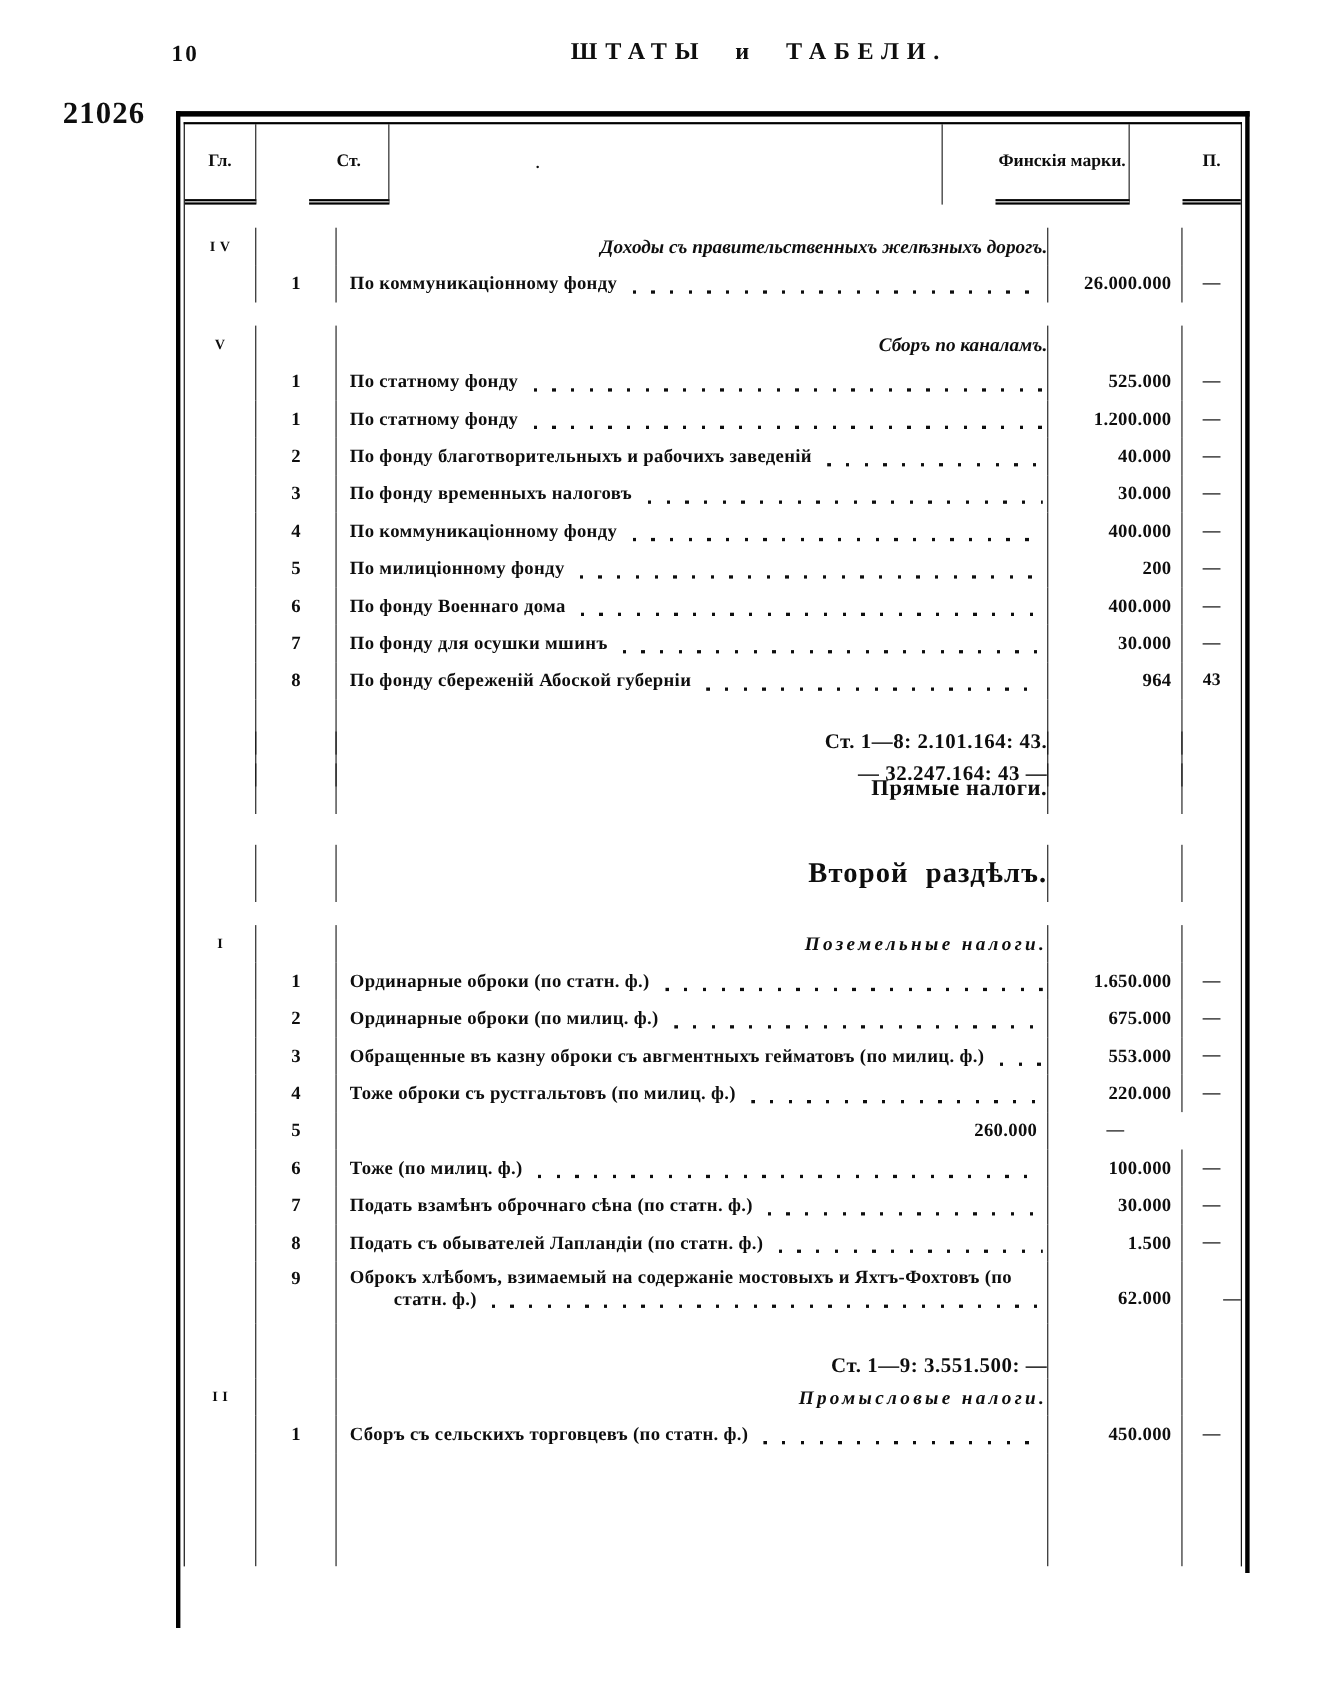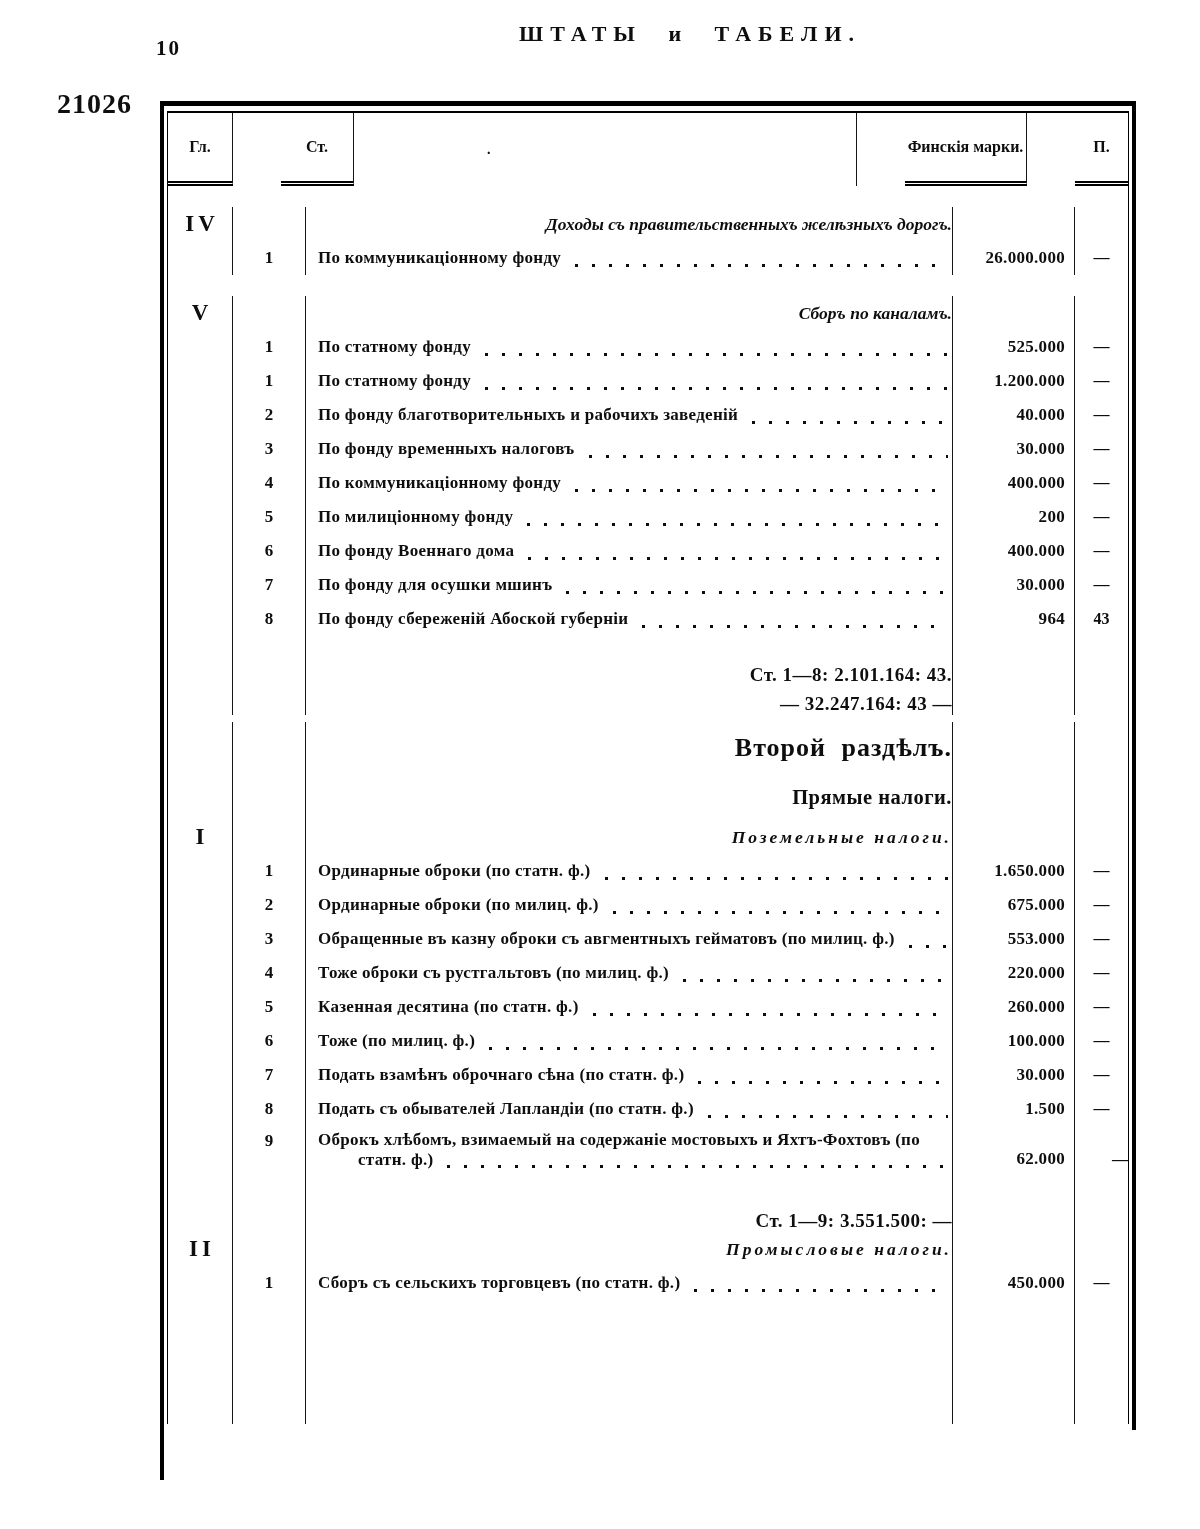--- a/index.html
+++ b/index.html
@@ -3,21 +3,21 @@
 <meta charset="utf-8">
 <style>
   html,body{margin:0;padding:0;}
   body{
     width:1200px;height:1529px;position:relative;overflow:hidden;
     background:#ffffff;color:#0e0e0e;
     font-family:"Liberation Serif","DejaVu Serif",serif;
   }
   
   .page-number{position:absolute;top:36px;left:156px;font-size:21px;font-weight:700;letter-spacing:2px;}
-  .page-title{position:absolute;top:21px;left:200px;width:980px;text-align:center;
+  .page-title{position:absolute;top:34px;left:200px;width:980px;text-align:center;
     font-size:22px;font-weight:700;letter-spacing:7px;word-spacing:14px;}
   .edict-number{position:absolute;top:88px;left:57px;font-size:28px;font-weight:700;letter-spacing:1px;}
   .left-edge-artifact{position:absolute;left:160px;top:1430px;width:4px;height:50px;background:#000;}
   
   .outer{position:absolute;left:160px;top:101px;width:976px;height:1329px;box-sizing:border-box;
     border-top:5px solid #000;border-left:4px solid #000;border-right:4px solid #000;}
   .frame{margin:5px 3px 0 3px;height:1313px;box-sizing:border-box;
     border:1px solid #000;border-top-width:2px;border-bottom:none;
     display:flex;flex-direction:column;}
   .trow{display:grid;grid-template-columns:65px 73px 1fr 122px 53px;flex-shrink:0;}
@@ -38,21 +38,21 @@
   .section{height:34px;margin-top:21px;}
   .subtitle + .section{margin-top:0;}
   .item{height:34px;}
   .item2{height:56px;}
   .total{height:29px;}
   .part_title{height:52px;margin-top:28px;}
   .subtitle{height:46px;}
   .filler{flex:1 1 auto;}
   .section .c3,.total .c3,.part_title .c3,.subtitle .c3{justify-content:flex-end;padding-left:0;}
   
-  .chapter{font-size:23px;font-weight:700;letter-spacing:4px;padding-left:4px;}
+  .chapter{font-size:13px;font-weight:700;letter-spacing:4px;padding-left:4px;}
   .article{font-size:17px;font-weight:700;}
   .desc{font-size:17px;font-weight:700;letter-spacing:.3px;white-space:nowrap;}
   .amount{font-size:17px;font-weight:700;letter-spacing:.3px;}
   .penni{font-size:16px;font-weight:700;}
   .sec-heading{font-style:italic;font-weight:700;font-size:17.5px;white-space:nowrap;}
   .sec-heading.spaced{letter-spacing:3px;}
   .total-text{font-weight:700;font-size:19px;letter-spacing:.5px;margin-top:28px;}
   .part-text{font-weight:700;font-size:26px;letter-spacing:1px;word-spacing:8px;}
   .subtitle-text{font-weight:700;font-size:20.5px;letter-spacing:.5px;}
   .leader{flex:1 1 auto;height:3px;align-self:flex-end;margin:0 4px 8px 14px;min-width:26px;
@@ -285,34 +285,34 @@
         </div>
         <div class="trow total">
           <div class="cell c1"></div>
           <div class="cell c2"></div>
           <div class="cell c3">
             <span class="total-text">— 32.247.164: 43 —</span>
           </div>
           <div class="cell c4"></div>
           <div class="cell c5"></div>
         </div>
+        <div class="trow subtitle">
+          <div class="cell c1"></div>
+          <div class="cell c2"></div>
+          <div class="cell c3">
+            <span class="subtitle-text">Прямые налоги.</span>
+          </div>
+          <div class="cell c4"></div>
+          <div class="cell c5"></div>
+        </div>
         <div class="trow part_title">
           <div class="cell c1"></div>
           <div class="cell c2"></div>
           <div class="cell c3">
             <span class="part-text">Второй раздѣлъ.</span>
-          </div>
-          <div class="cell c4"></div>
-          <div class="cell c5"></div>
-        </div>
-        <div class="trow subtitle">
-          <div class="cell c1"></div>
-          <div class="cell c2"></div>
-          <div class="cell c3">
-            <span class="subtitle-text">Прямые налоги.</span>
           </div>
           <div class="cell c4"></div>
           <div class="cell c5"></div>
         </div>
         <div class="trow section">
           <div class="cell c1">
             <span class="chapter">I</span>
           </div>
           <div class="cell c2"></div>
           <div class="cell c3">
@@ -382,24 +382,20 @@
             <span class="amount">220.000</span>
           </div>
           <div class="cell c5">
             <span class="penni">—</span>
           </div>
         </div>
         <div class="trow item">
           <div class="cell c1"></div>
           <div class="cell c2">
             <span class="article">5</span>
-          </div>
-          <div class="cell c3">
-            <span class="desc">Казенная десятина (по статн. ф.)</span>
-            <span class="leader"></span>
           </div>
           <div class="cell c4">
             <span class="amount">260.000</span>
           </div>
           <div class="cell c5">
             <span class="penni">—</span>
           </div>
         </div>
         <div class="trow item">
           <div class="cell c1"></div>

